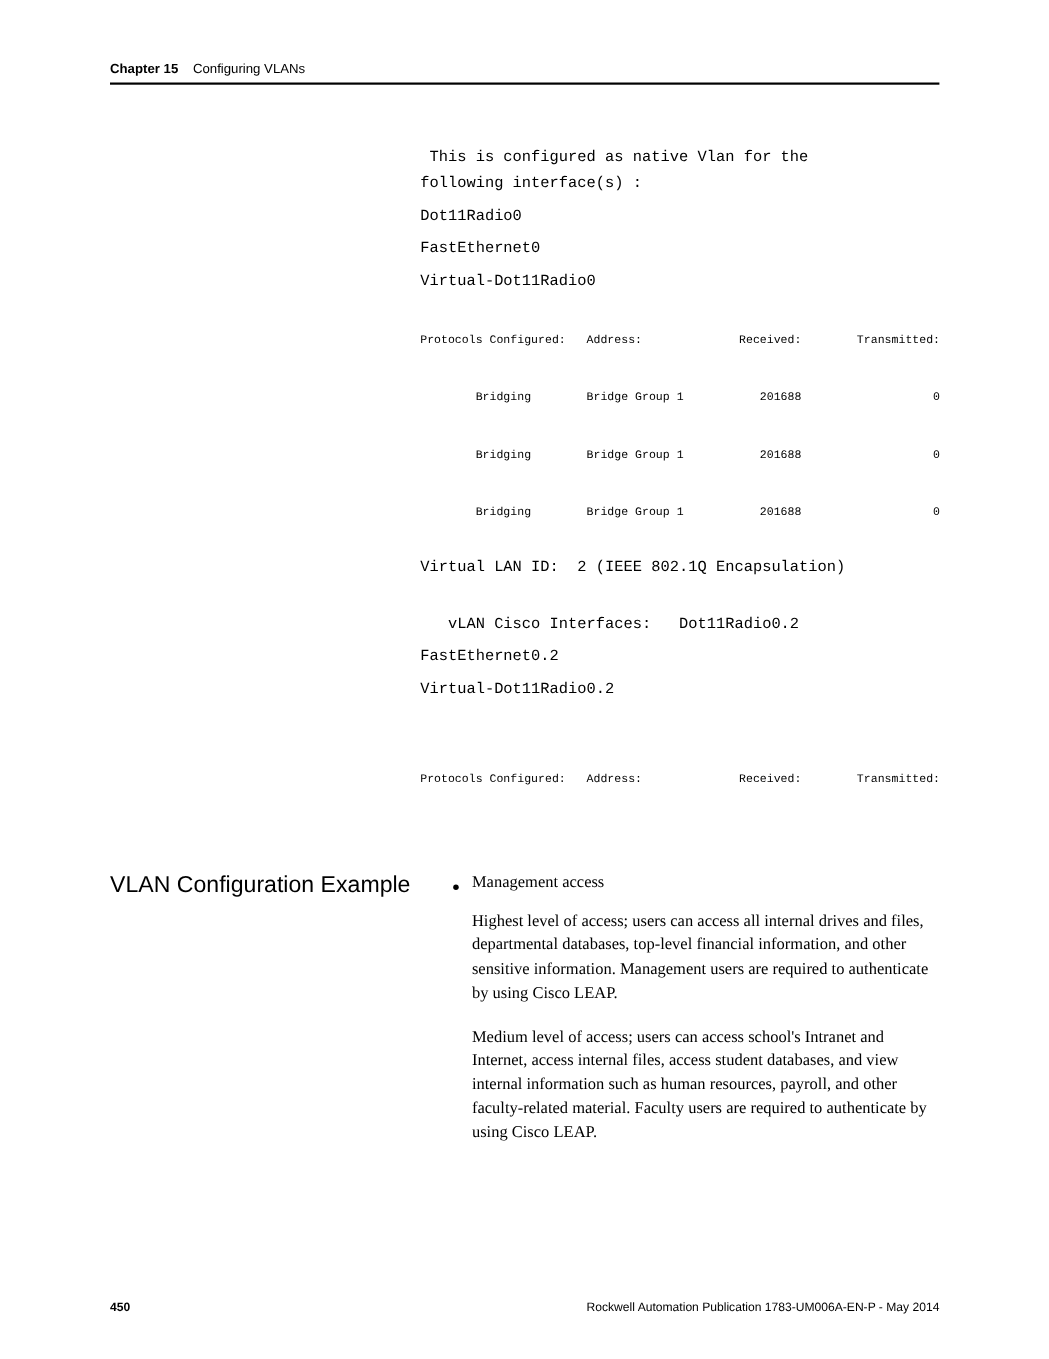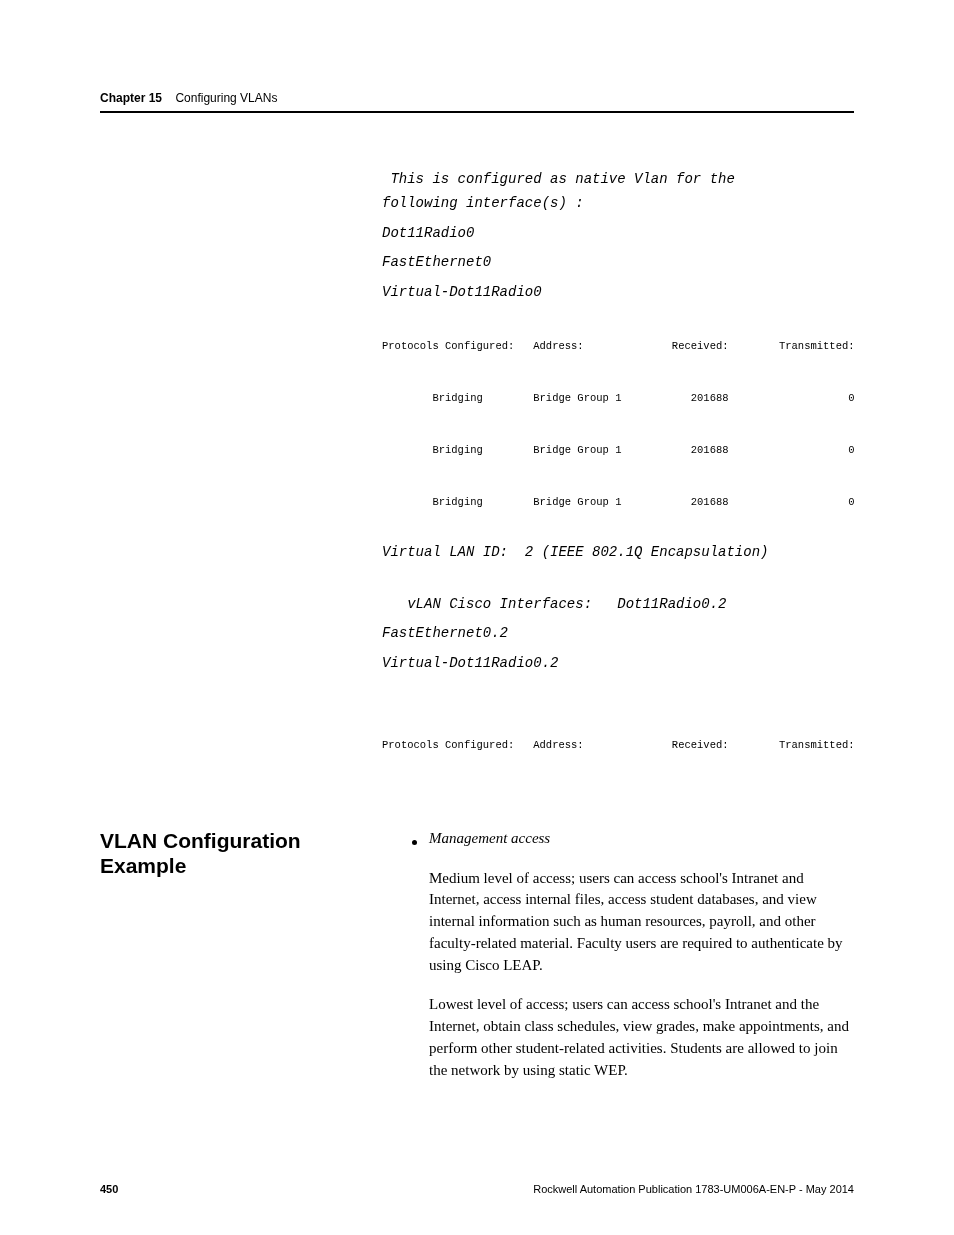--- a/index.html
+++ b/index.html
@@ -11,30 +11,28 @@
       color: #000;
       padding: 55px 100px 40px 100px;
       position: relative;
     }
     .header {
       font-family: Arial, Helvetica, sans-serif;
       font-size: 12px;
       border-bottom: 2.5px solid #000;
       padding-bottom: 6px;
       margin-bottom: 55px;
-      margin-top: 36px;
     }
     .header .bold { font-weight: bold; }
     .code-block {
       font-family: 'Courier New', Courier, monospace;
       font-size: 14px;
       line-height: 1.7;
       margin-left: 282px;
       white-space: pre;
-      font-style: italic;
     }
     .code-small {
       font-family: 'Courier New', Courier, monospace;
       font-size: 10.5px;
       line-height: 1.9;
       margin-left: 282px;
       white-space: pre;
       margin-top: 32px;
     }
     .spacer-md { height: 28px; }
@@ -43,37 +41,36 @@
     .two-col {
       display: flex;
       margin-top: 72px;
     }
     .heading-col {
       width: 282px;
       flex-shrink: 0;
     }
     .heading {
       font-family: Arial, Helvetica, sans-serif;
-      font-weight: bold;
+      font-weight: normal;
       font-size: 21px;
       line-height: 1.2;
     }
     .body-col {
       flex: 1;
       font-size: 15px;
       line-height: 1.45;
     }
     .intro { margin-bottom: 20px; }
     ul { list-style: none; margin-left: 30px; }
     li { margin-bottom: 18px; }
     .bullet-row {
       display: flex;
       align-items: center;
       margin-bottom: 14px;
-      font-style: italic;
     }
     .bullet-dot {
       width: 5px; height: 5px;
       background: #000;
       border-radius: 50%;
       margin-right: 12px;
       margin-top: 7px;
       flex-shrink: 0;
     }
     .bullet-desc { margin-left: 17px; }
@@ -132,26 +129,26 @@
   <div class="heading-col">
     <div class="heading">VLAN Configuration Example</div>
   </div>
   <div class="body-col">
     <ul>
       <li>
         <div class="bullet-row">
           <div class="bullet-dot"></div>
           <div>Management access</div>
         </div>
+        <div class="bullet-desc">Highest level of access; users can access all internal drives and files, departmental databases, top-level financial information, and other sensitive information. Management users are required to authenticate by using Cisco LEAP.</div>
       </li>
       <li>
         <div class="bullet-desc">Medium level of access; users can access school's Intranet and Internet, access internal files, access student databases, and view internal information such as human resources, payroll, and other faculty-related material. Faculty users are required to authenticate by using Cisco LEAP.</div>
       </li>
       <li>
-        <div class="bullet-desc">Lowest level of access; users can access school's Intranet and the Internet, obtain class schedules, view grades, make appointments, and perform other student-related activities. Students are allowed to join the network by using static WEP.</div>
       </li>
     </ul>
   </div>
 </div>
 
 <div class="footer">
   <span class="page-num">450</span>
   <div class="pub">Rockwell Automation Publication 1783-UM006A-EN-P - May 2014</div>
 </div>
 

